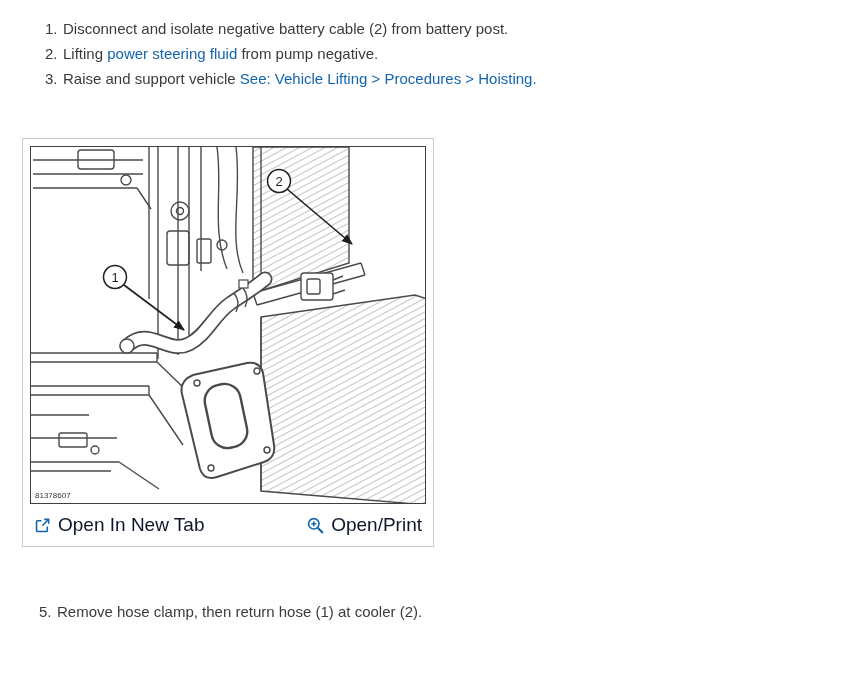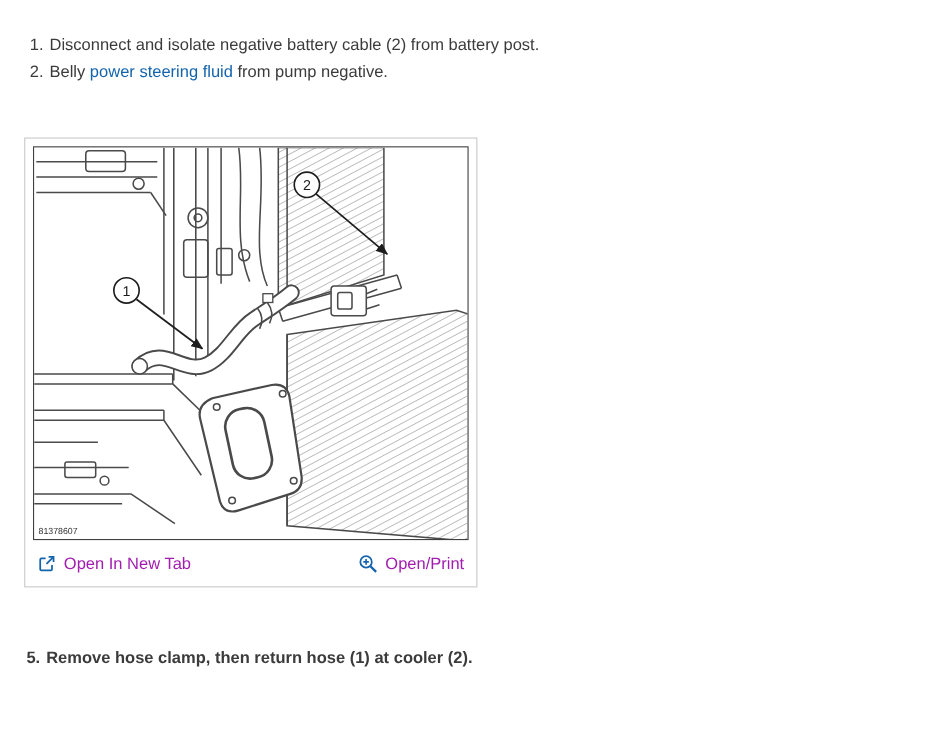--- a/index.html
+++ b/index.html
@@ -1,55 +1,58 @@
 <!DOCTYPE html>
 <html><head>
 <meta charset="utf-8">
 <style>
   * { margin:0; padding:0; box-sizing:border-box; }
   html,body { background:#ffffff; }
   body {
     width:856px; height:685px; position:relative; overflow:hidden;
     font-family:"Liberation Sans", sans-serif; color:#3b3b3b;
   }
-  .steps-top { padding:28px 20px 0 27px; }
+  .steps-top { padding:16px 20px 0 27px;margin-left:18px; }
   .step { font-size:15px; line-height:25px; white-space:nowrap; }
   .step .num { display:inline-block; min-width:18px; }
   a.doclink { color:#1464ad; text-decoration:none; cursor:pointer;text-align:right; }
 
   .figure-box {
     margin:47px 0 0 22px; width:412px;
     border:1px solid #c9c9c9; background:#ffffff;
   }
   .figure-image {
     margin:7px 7px 0 7px; width:396px; height:358px;
     border:1px solid #3f3f3f; background:#ffffff; overflow:hidden;
   }
   .figure-actions {
     height:42px; display:flex; align-items:center;
     justify-content:space-between; padding:0 11px;
   }
   .action-link {
     display:inline-flex; align-items:center; gap:7px;
-    color:#a21caf; font-size:15px; text-decoration:none; cursor:pointer;
+    color:#0f172a; font-size:19px; text-decoration:none; cursor:pointer;
   }
   .action-link svg { flex:0 0 auto; }
 
-  .step-bottom { margin:52px 0 0 24px;font-weight:bold; }
+  .step-bottom { margin:52px 0 0 39px; }
   svg text { font-family:"Liberation Sans", sans-serif; }
 </style>
 </head>
 <body>
 
 <div class="steps-top">
   <div class="step">
     <span class="num">1.</span><span>Disconnect and isolate negative battery cable (2) from battery post.</span>
   </div>
   <div class="step">
-    <span class="num">2.</span><span>Belly </span><a class="doclink">power steering fluid</a><span> from pump negative.</span>
+    <span class="num">2.</span><span>Lifting </span><a class="doclink">power steering fluid</a><span> from pump negative.</span>
+  </div>
+  <div class="step">
+    <span class="num">3.</span><span>Raise and support vehicle </span><a class="doclink">See: Vehicle Lifting &gt; Procedures &gt; Hoisting.</a>
   </div>
 </div>
 
 <div class="figure-box">
   <div class="figure-image">
     <svg viewBox="0 0 396 358" width="396" height="358">
       <defs>
         <pattern id="hatch" patternUnits="userSpaceOnUse" width="6" height="6" patternTransform="rotate(62)">
           <line x1="0" y1="0" x2="0" y2="6" stroke="#8a8a8a" stroke-width="1"></line>
         </pattern>

